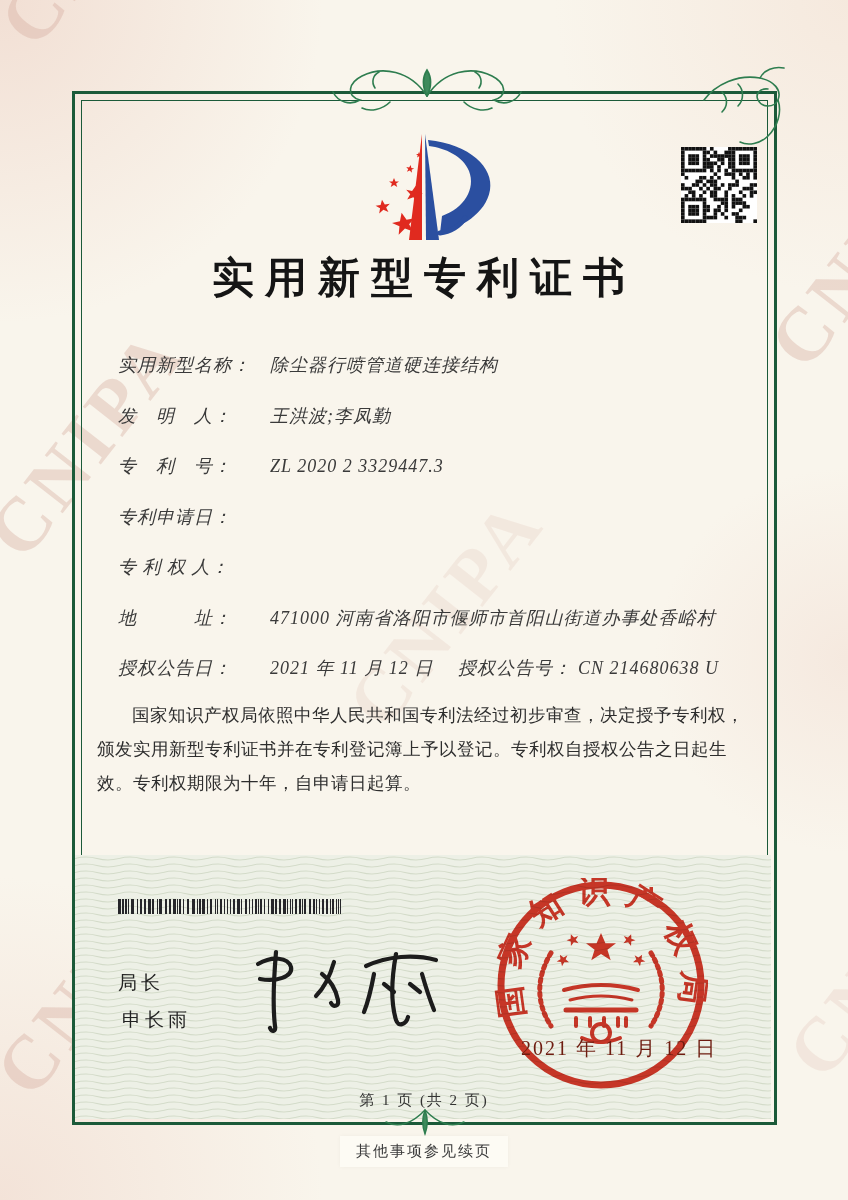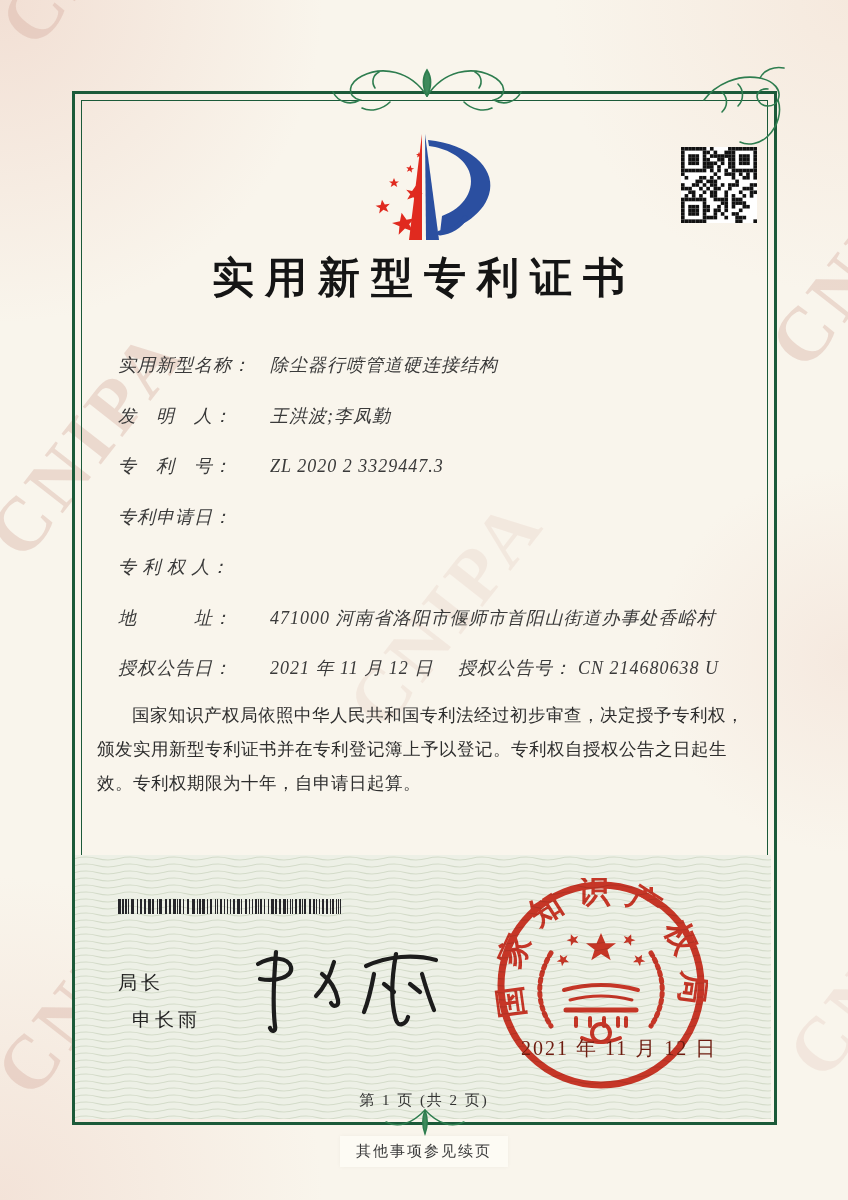--- a/index.html
+++ b/index.html
@@ -42,21 +42,21 @@
   .grant-right .flabel{flex:0 0 auto; margin-right:6px;}
   .paras{position:absolute; left:97px; top:699px; width:658px; z-index:4;
     font-size:17.5px; line-height:1.93; color:#2d2d2d; letter-spacing:.5px;}
   .paras p{margin:0; text-indent:2em;}
   .guilloche{position:absolute; left:75px; top:855px; width:696px; height:264px; z-index:2;}
   .barcode{position:absolute; left:118px; top:899px; width:224px; height:15px; z-index:4;
     font-size:0; white-space:nowrap; overflow:hidden;}
   .barcode i{display:inline-block; height:15px; background:#26262a; vertical-align:top;}
   .commissioner{position:absolute; left:118px; top:970px; font-size:19px; color:#222;
     letter-spacing:4px; z-index:4;}
-  .commissioner-name{position:absolute; left:132px; top:1007px; font-size:19px; color:#222;
+  .commissioner-name{position:absolute; left:122px; top:1007px; font-size:19px; color:#222;
     letter-spacing:4px; z-index:4;}
   .signature{position:absolute; left:238px; top:938px; z-index:5;}
   .seal{position:absolute; left:494px; top:878px; z-index:4; mix-blend-mode:multiply;}
   .seal-date{position:absolute; left:521px; top:1035px; font-size:20px; letter-spacing:2px;
     color:#6e1c10; z-index:6; white-space:nowrap;}
   .page-num{position:absolute; left:0; top:1091px; width:100%; text-align:center;
     font-size:15px; letter-spacing:2px; color:#333; z-index:4;}
   .note{position:absolute; left:50%; top:1136px; transform:translateX(-50%);
     background:#fdfbf4; padding:6px 16px; font-size:15px; letter-spacing:2px;
     color:#3a3a3a; z-index:4; box-shadow:0 0 4px rgba(0,0,0,.04);}

